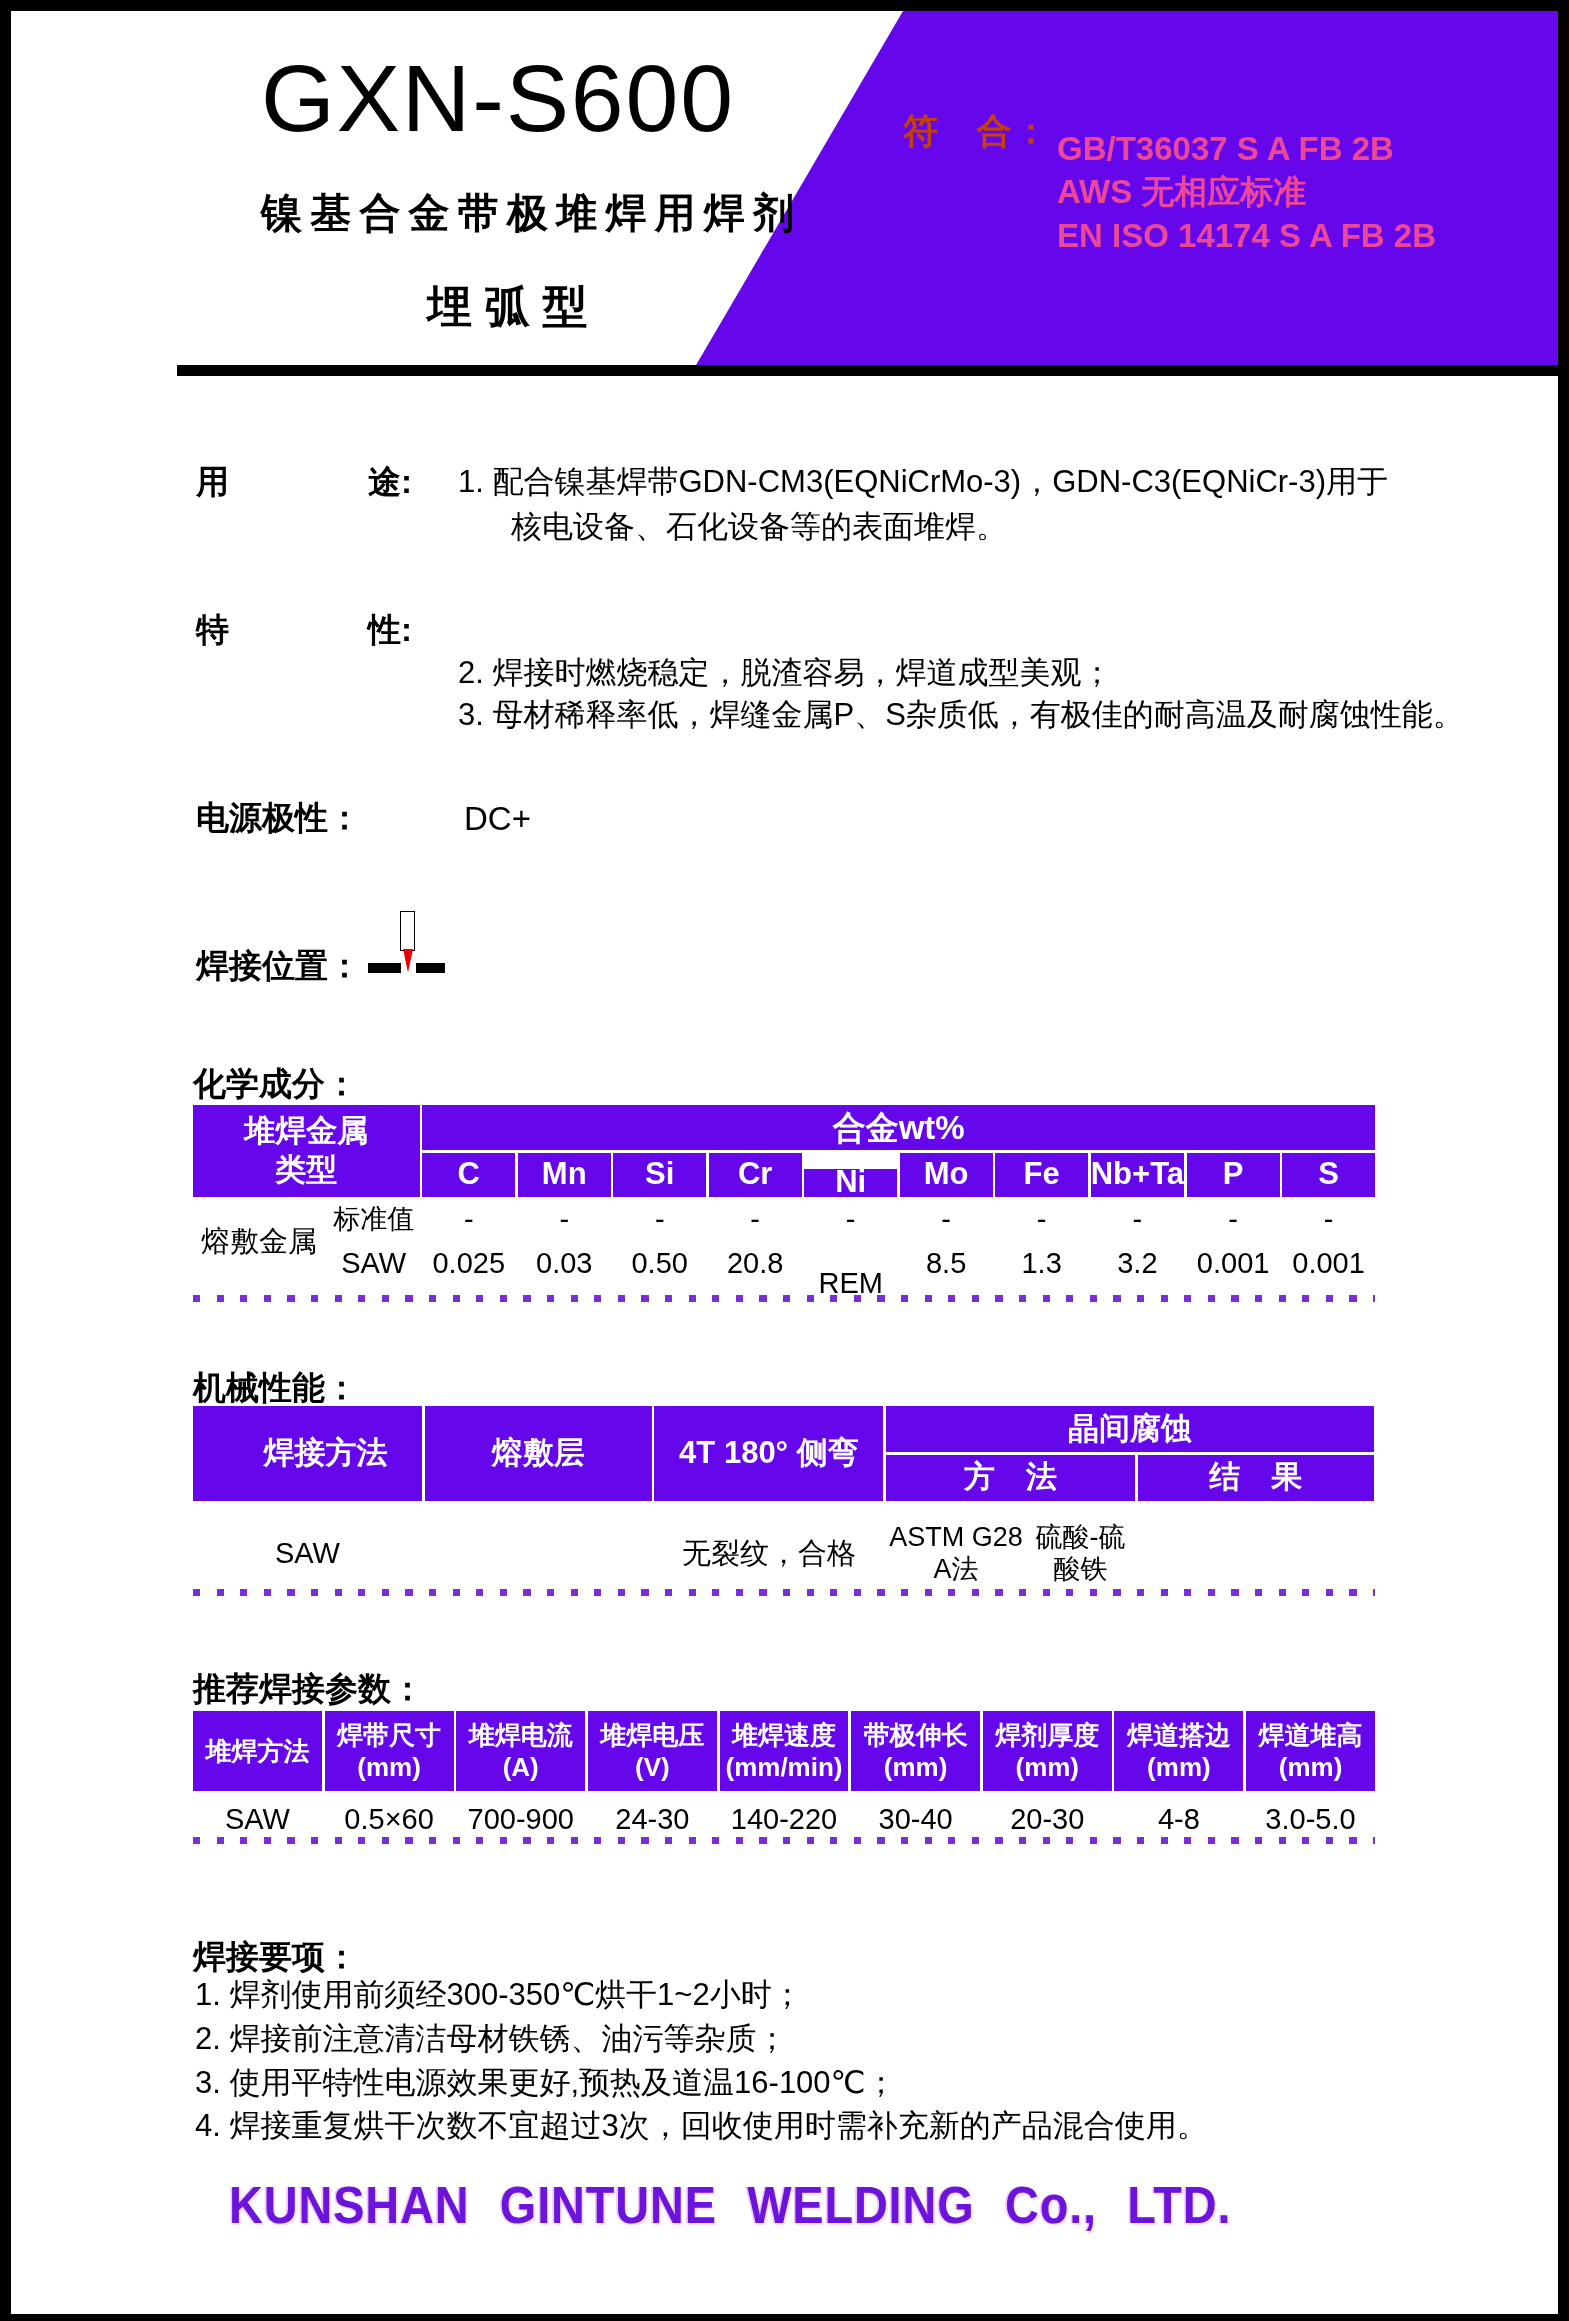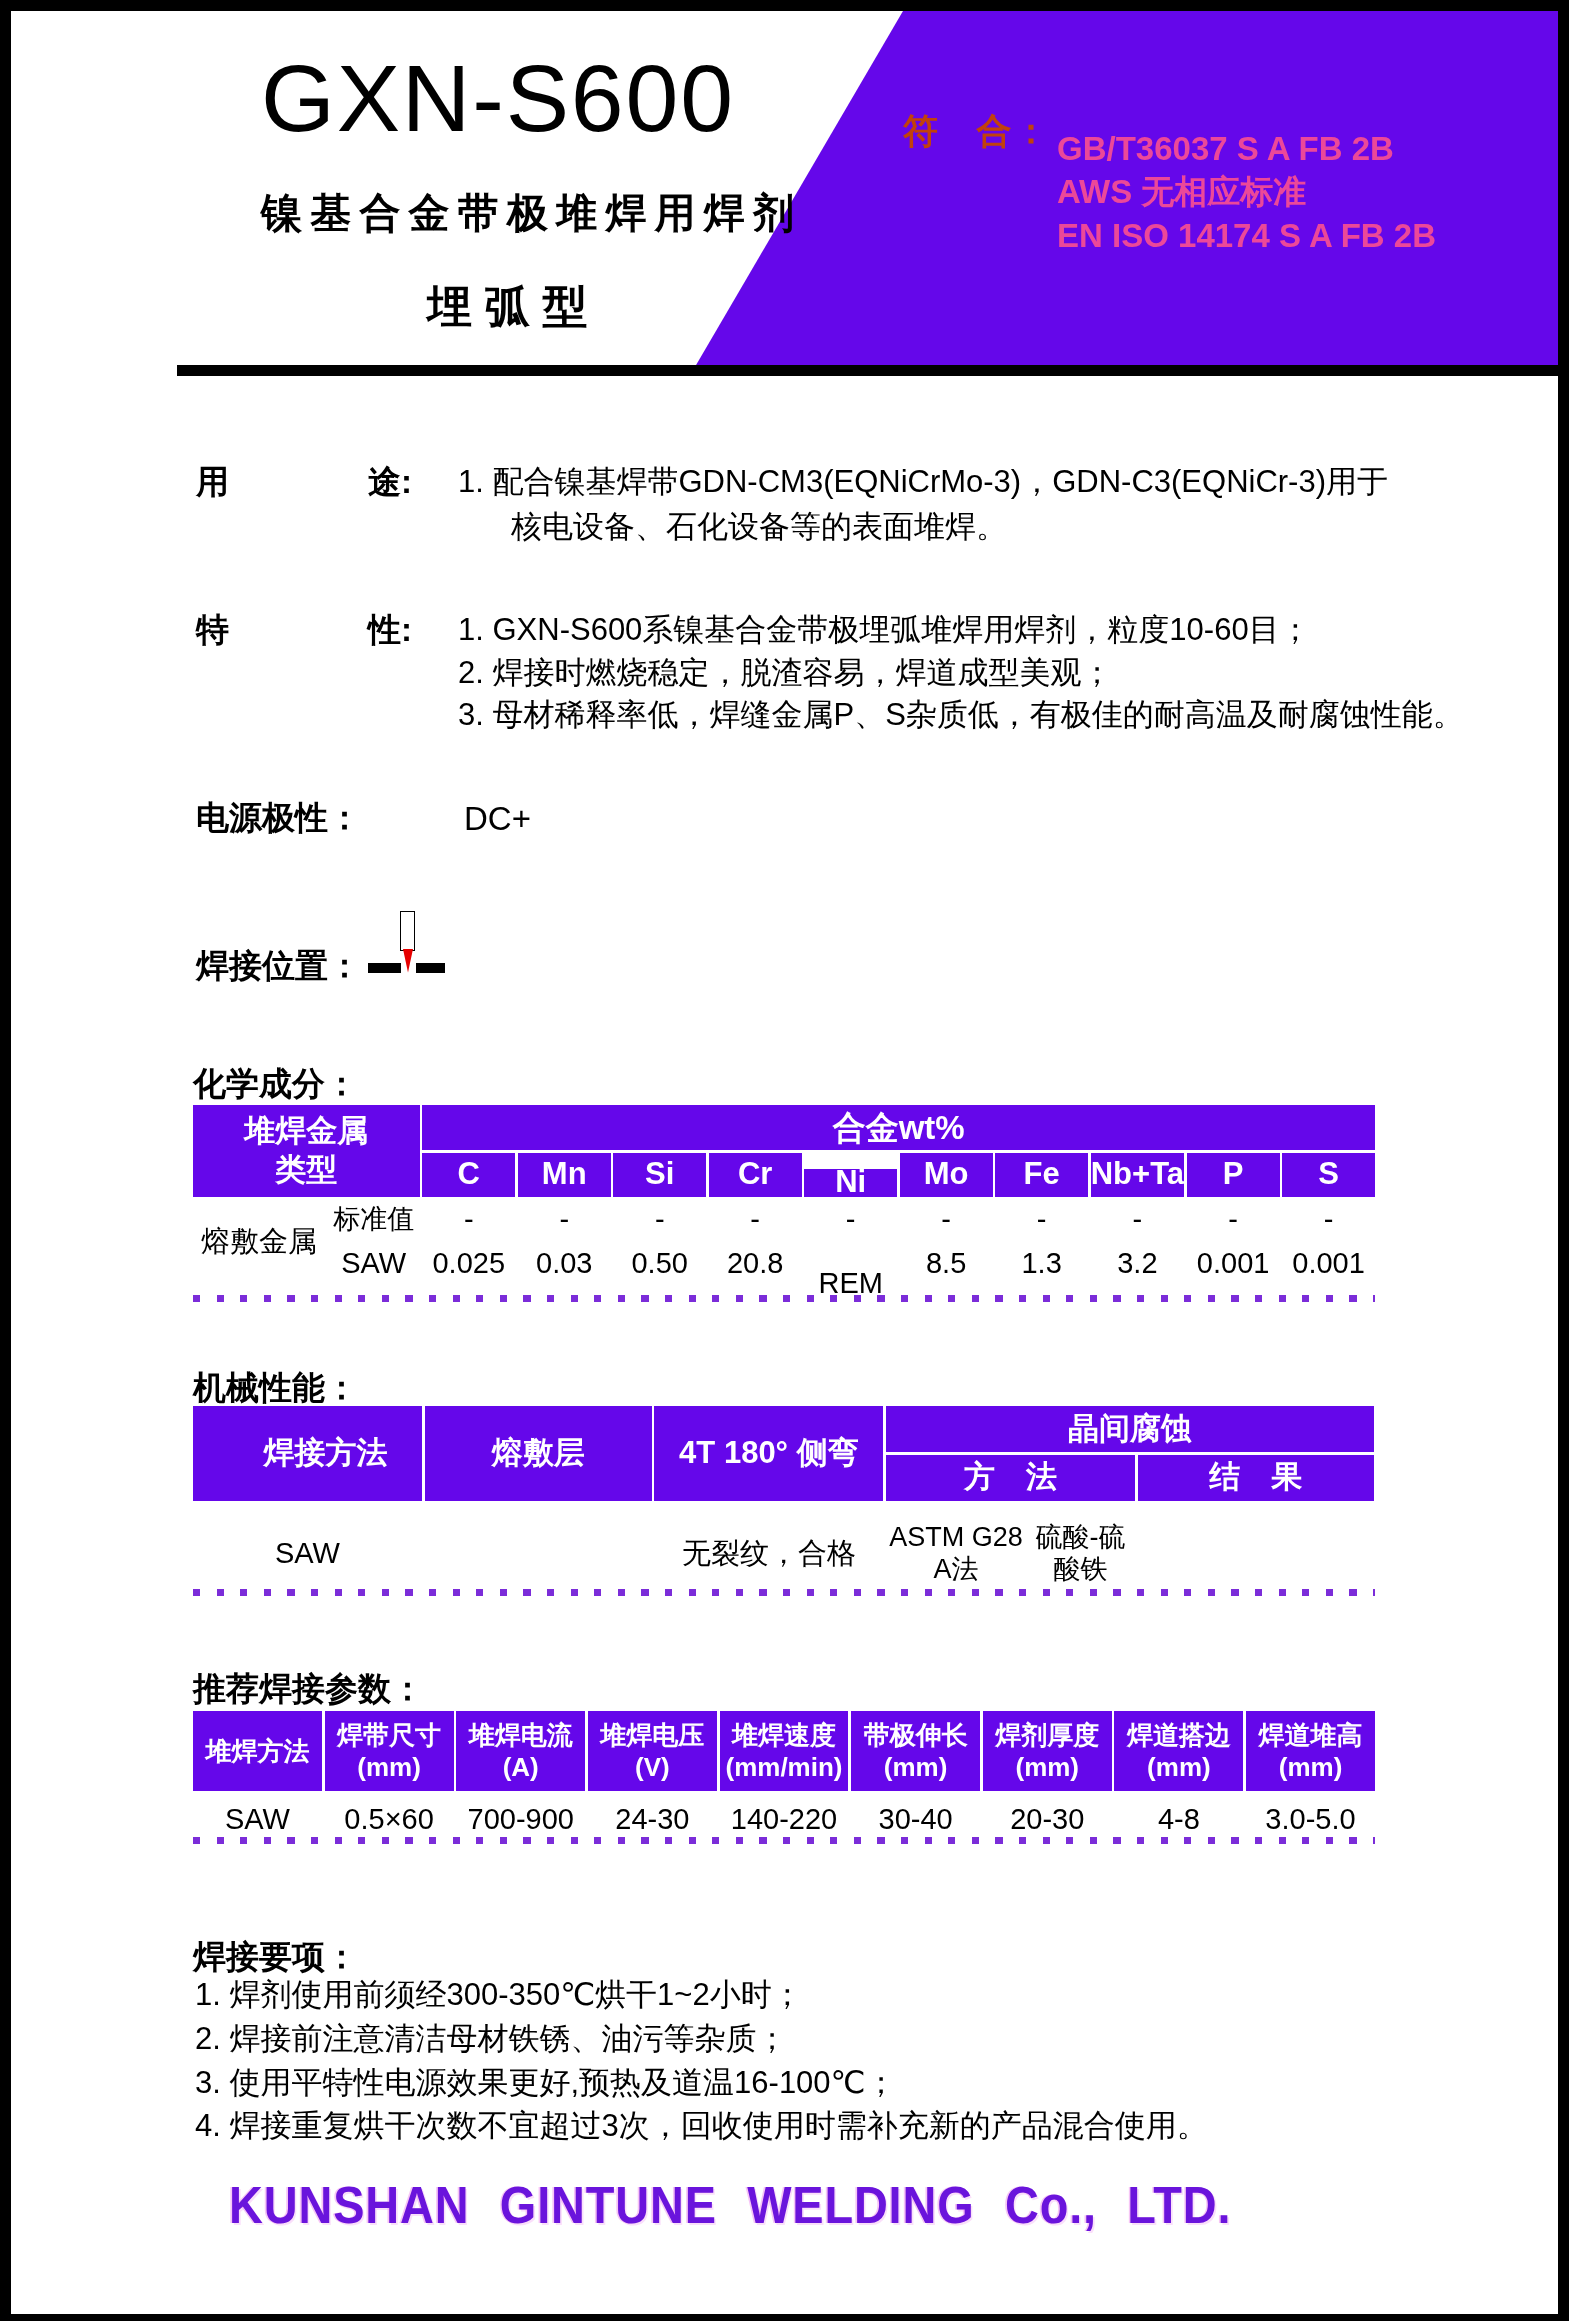--- a/index.html
+++ b/index.html
@@ -76,21 +76,20 @@
   <div class="abs std-line std-1">AWS 无相应标准</div>
   <div class="abs std-line std-2">EN ISO 14174 S A FB 2B</div>
 
   <div class="abs sec-label" style="left:196px;top:464px;">用</div>
   <div class="abs sec-label" style="left:368px;top:464px;">途:</div>
   <div class="abs body-line" style="left:458px;top:465px;">1. 配合镍基焊带GDN-CM3(EQNiCrMo-3)，GDN-C3(EQNiCr-3)用于</div>
   <div class="abs body-line" style="left:511px;top:510px;">核电设备、石化设备等的表面堆焊。</div>
 
   <div class="abs sec-label" style="left:196px;top:612px;">特</div>
   <div class="abs sec-label" style="left:368px;top:612px;">性:</div>
-  <div class="abs body-line" style="left:458px;top:613px;">1. GXN-S600系镍基合金带极埋弧堆焊用焊剂，粒度10-60目；</div>
   <div class="abs body-line" style="left:458px;top:656px;">2. 焊接时燃烧稳定，脱渣容易，焊道成型美观；</div>
   <div class="abs body-line" style="left:458px;top:698px;">3. 母材稀释率低，焊缝金属P、S杂质低，有极佳的耐高温及耐腐蚀性能。</div>
 
   <div class="abs sec-label" style="left:196px;top:800px;">电源极性：</div>
   <div class="abs body-line" style="left:464px;top:801px;font-size:33px;">DC+</div>
 
   <div class="abs sec-label" style="left:196px;top:948px;">焊接位置：</div>
   <div class="abs pos-bar" style="left:368px;width:33px;"></div>
   <div class="abs pos-bar" style="left:416px;width:29px;"></div>
   <div class="abs pos-stick"></div>

